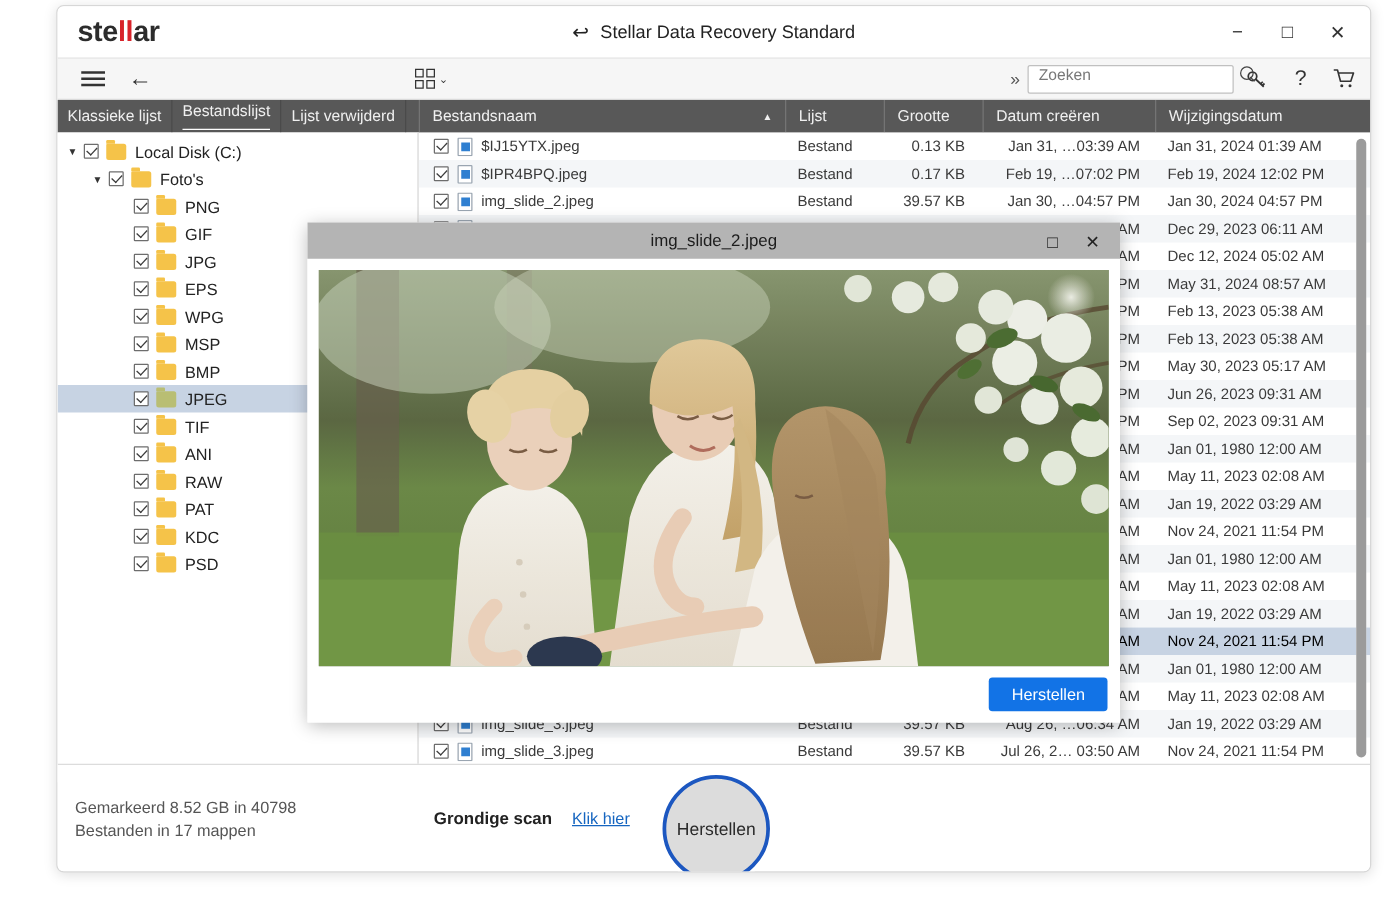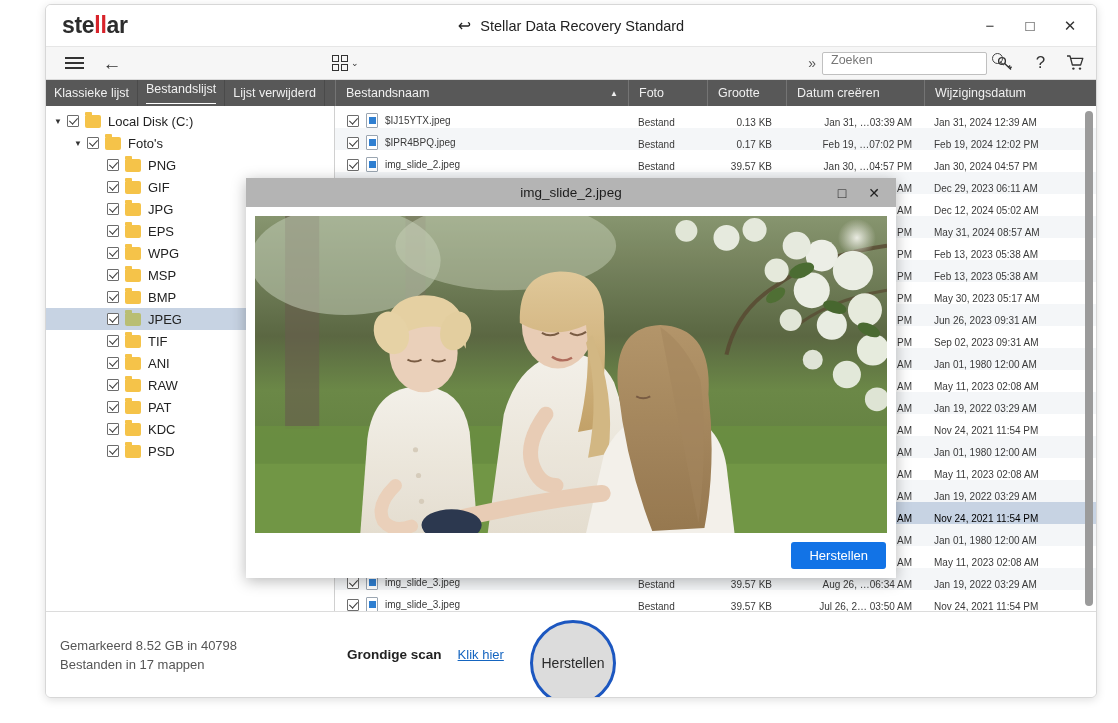--- a/index.html
+++ b/index.html
@@ -180,22 +180,22 @@
   }
   .folder::before {
     content: ""; position: absolute; left: 0; top: -3px;
     width: 7px; height: 3px; background: #f5c349; border-radius: 1px 1px 0 0;
   }
   .folder.green { background: #b9be73; }
   .folder.green::before { background: #b9be73; }
   
   .filelist { flex: 1; position: relative; background: #fff; overflow: hidden; }
   .frow {
-    display: flex; align-items: flex-end;
-    height: 22px; font-size: 10px; color: #3a3a3a;
+    display: flex; align-items: center;
+    height: 22px; font-size: 12px; color: #3a3a3a;
   }
   .frow.alt { background: #f4f6f8; }
   .frow.sel { background: #c7d3e3; color: #000; }
   .fc { padding: 0 10px; white-space: nowrap; overflow: hidden; }
   .fc.name { width: 293px; flex: none; display: flex; align-items: center; gap: 7px; padding-left: 12px; }
   .fc.type { width: 79px; flex: none; }
   .fc.size { width: 79px; flex: none; text-align: right; padding-right: 14px; }
   .fc.created { width: 138px; flex: none; text-align: right; padding-right: 12px; }
   .fc.modified { flex: 1; }
   .fileicon {
@@ -354,21 +354,21 @@
         </div>
       <div class="tab">
           <span class="lbl">Lijst verwijderd</span>
         </div>
     </div>
     <div class="colheaders">
       <div class="ch name">
         <span>Bestandsnaam</span>
         <span class="sortcaret">▲</span>
       </div>
-      <div class="ch type">Foto</div>
+      <div class="ch type">Lijst</div>
       <div class="ch size">Grootte</div>
       <div class="ch created">Datum creëren</div>
       <div class="ch modified">Wijzigingsdatum</div>
     </div>
   </div>
 
   <div class="body-area">
 
     <div class="sidebar" id="tree-container">
         <div class="tree-row" style="padding-left: 8px;">
@@ -473,21 +473,21 @@
       <div id="rows-container">
           <div class="frow">
             <div class="fc name">
               <span class="chk" style="margin-right: 0px;"></span>
               <span class="fileicon"></span>
               <span>$IJ15YTX.jpeg</span>
             </div>
             <div class="fc type">Bestand</div>
             <div class="fc size">0.13 KB</div>
             <div class="fc created">Jan 31, …03:39 AM</div>
-            <div class="fc modified">Jan 31, 2024 12:39 AM</div>
+            <div class="fc modified">Jan 31, 2024 01:39 AM</div>
           </div>
           <div class="frow alt">
             <div class="fc name">
               <span class="chk" style="margin-right: 0px;"></span>
               <span class="fileicon"></span>
               <span>$IPR4BPQ.jpeg</span>
             </div>
             <div class="fc type">Bestand</div>
             <div class="fc size">0.17 KB</div>
             <div class="fc created">Feb 19, …07:02 PM</div>

